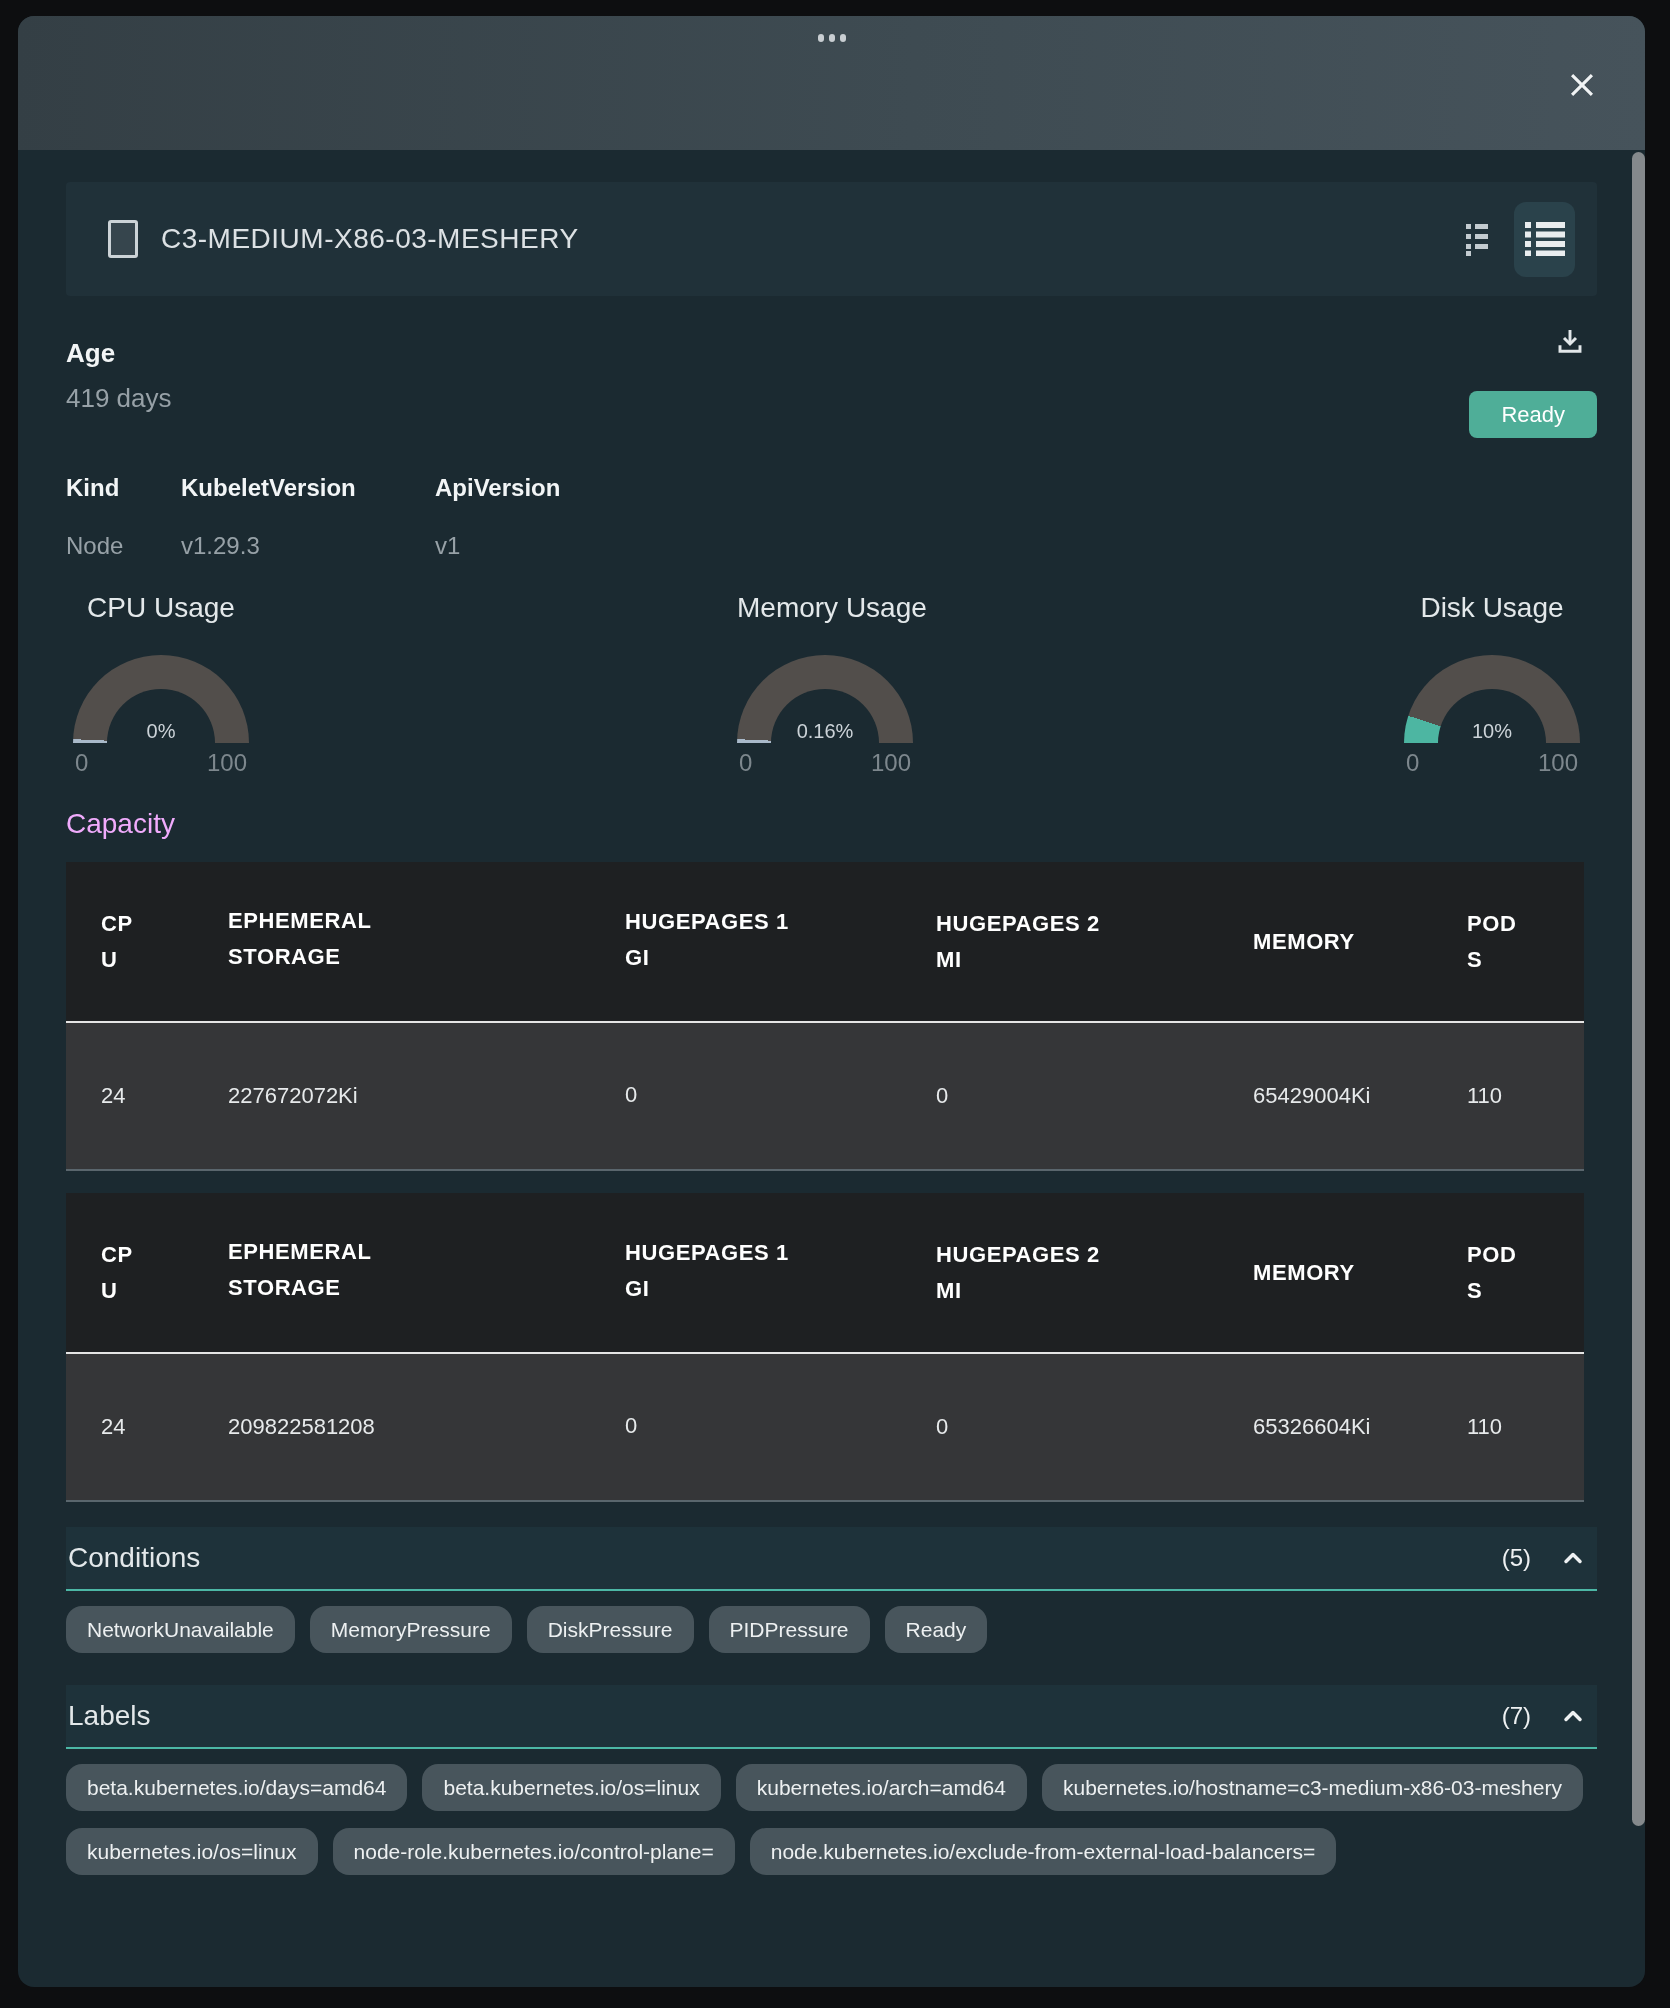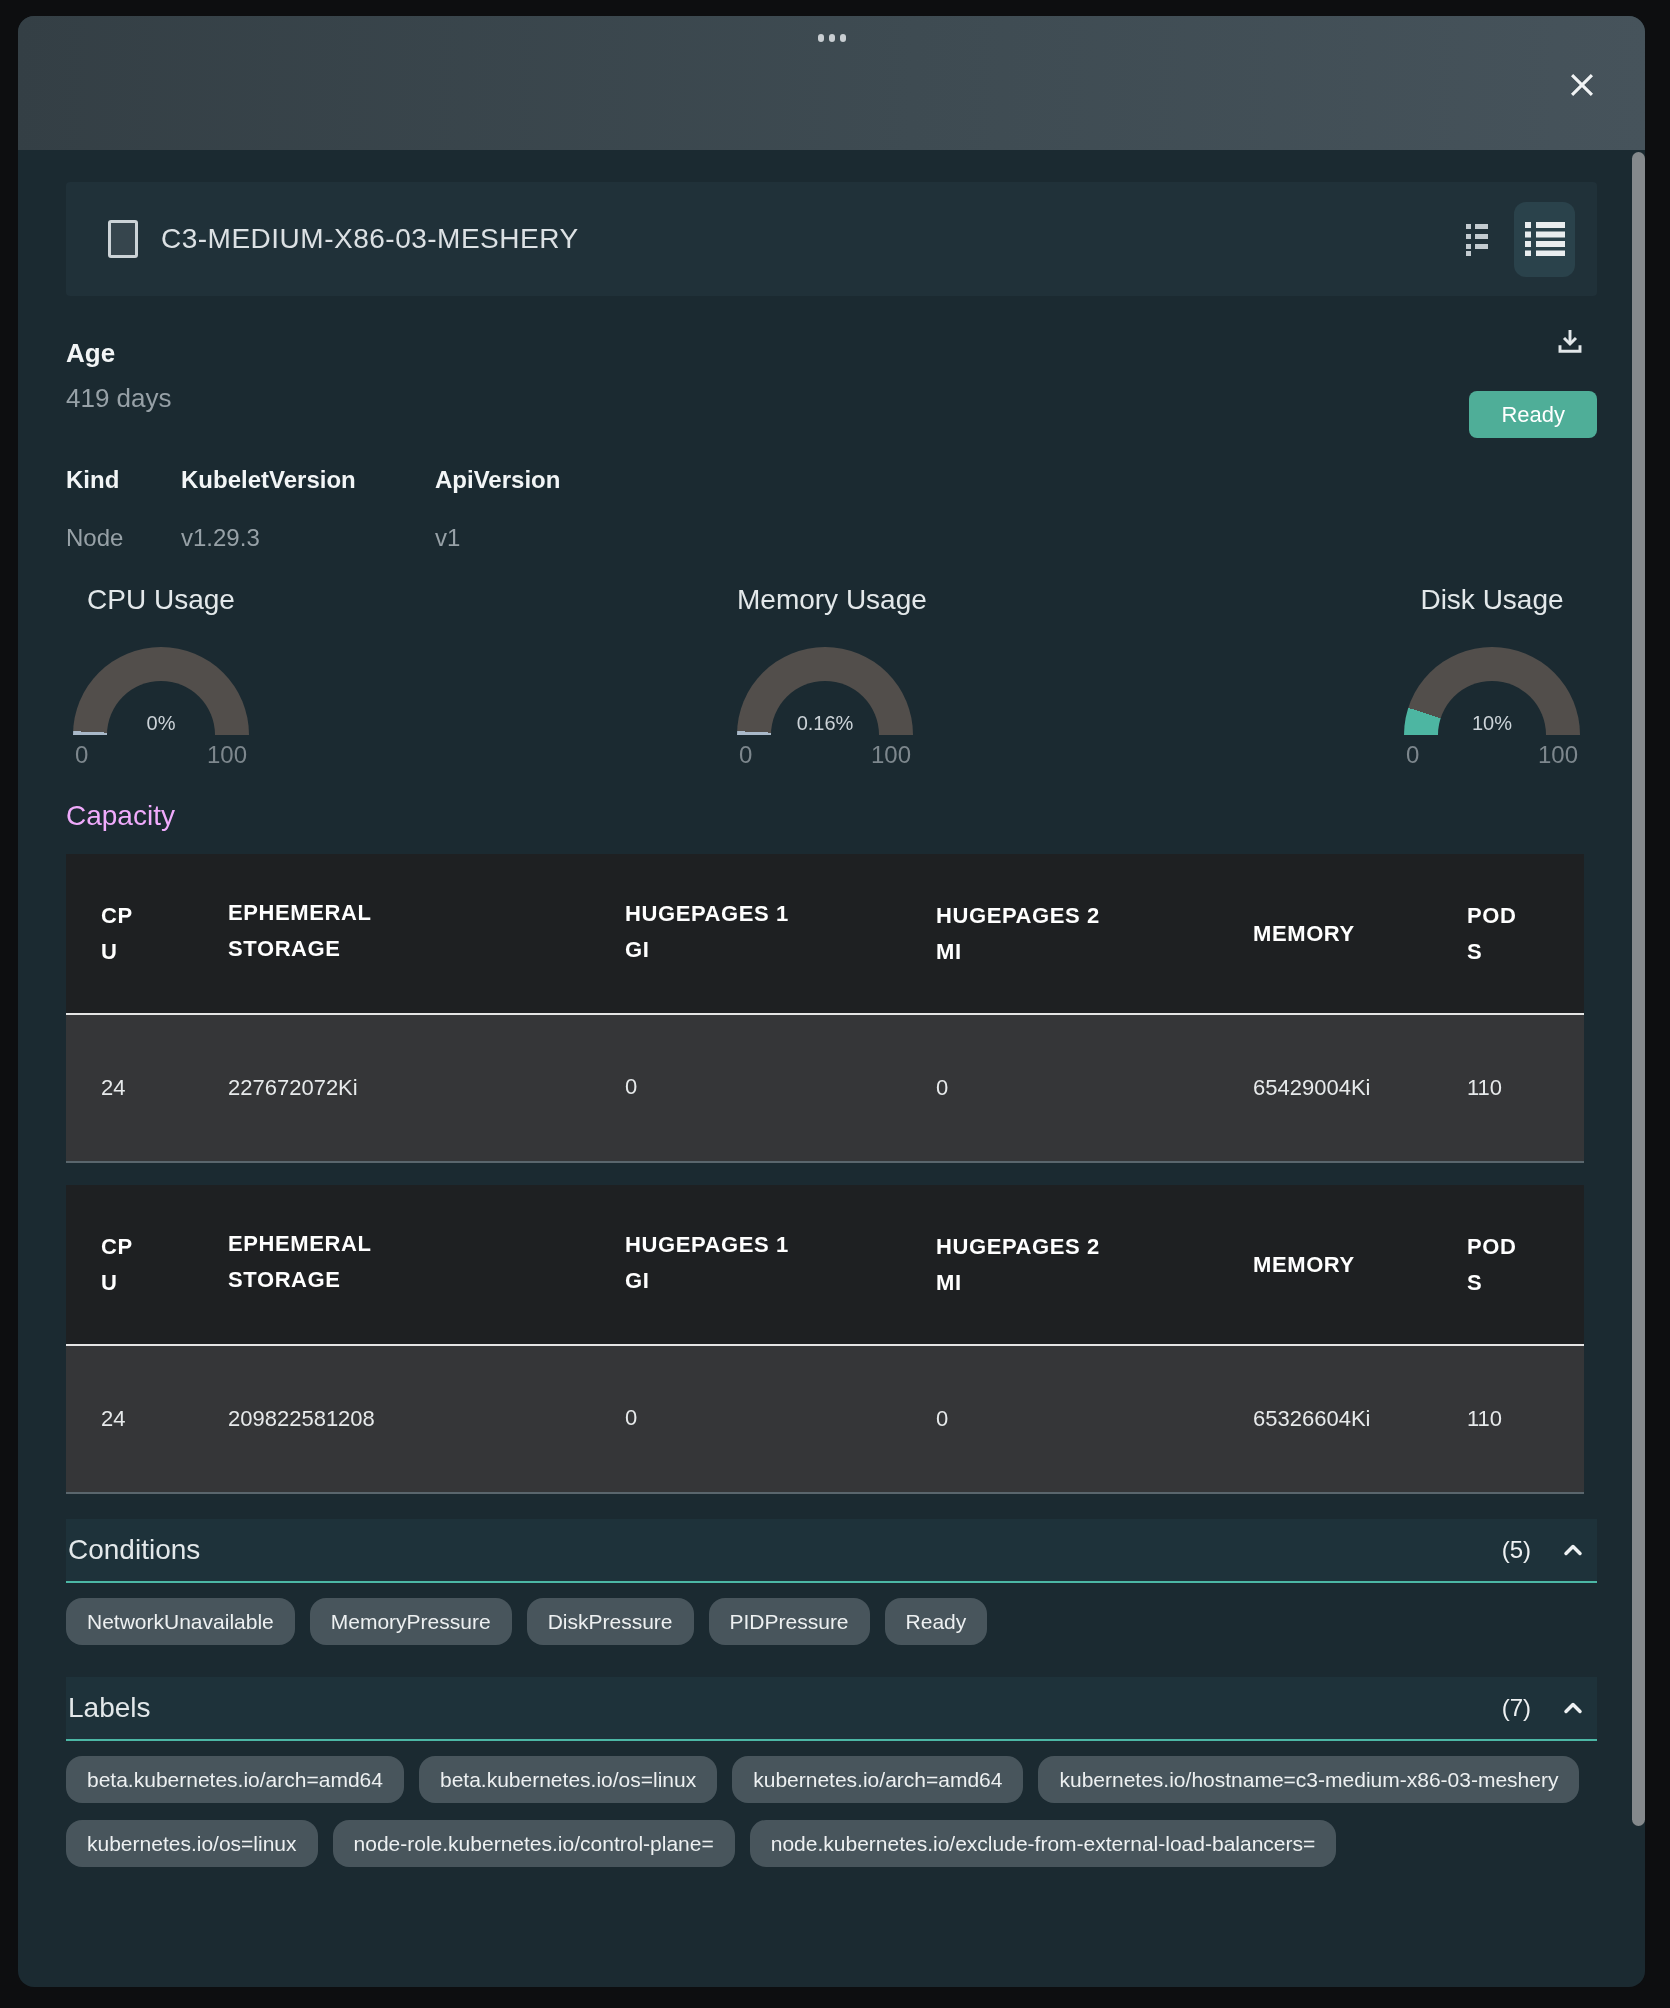--- a/index.html
+++ b/index.html
@@ -36,21 +36,21 @@
   .age-row { position:relative; margin-top:30px; height:112px; }
   .age-label { padding-top:12px; font-size:26px; font-weight:bold; color:#f2f5f6; }
   .age-value { margin-top:14px; font-size:26px; color:#97a1a7; }
   .dl-icon { position:absolute; top:0; right:11px; }
   .badge {
     position:absolute; top:65px; right:0; height:47px; line-height:47px;
     padding:0 32px; border-radius:8px; background:var(--status,#4fae98);
     color:#fff; font-size:22px;
   }
 
-  .kv-row { margin-top:28px; display:flex; }
+  .kv-row { margin-top:36px; display:flex; }
   .kv-row > div:nth-of-type(1) { width:115px; }
   .kv-row > div:nth-of-type(2) { width:254px; }
   .kv-label { font-size:24px; font-weight:bold; color:#f2f5f6; line-height:28px; }
   .kv-value { margin-top:30px; font-size:24px; color:#97a1a7; line-height:28px; }
 
   .gauges-row { position:relative; margin-top:33px; height:182px; }
   .gauges-row > div.gauge-block { position:absolute; top:0; width:176px; }
   .gauges-row > div.gauge-block:nth-of-type(1) { left:7px; }
   .gauges-row > div.gauge-block:nth-of-type(2) { left:671px; }
   .gauges-row > div.gauge-block:nth-of-type(3) { left:1338px; }
@@ -309,21 +309,21 @@
       <span class="name">Labels</span>
       <span class="count">(7)</span>
       <span class="chev">
         <svg width="28" height="28" viewBox="0 0 24 24" fill="none" stroke="#eef1f2" stroke-width="3" stroke-linecap="round" stroke-linejoin="round">
             <path d="M6 15 L12 9 L18 15"></path>
           </svg>
       </span>
     </div>
     <div class="chips">
 
-    <span class="chip">beta.kubernetes.io/arch=amd64</span>
+    <span class="chip">beta.kubernetes.io/days=amd64</span>
         <span class="chip">beta.kubernetes.io/os=linux</span>
         <span class="chip">kubernetes.io/arch=amd64</span>
         <span class="chip">kubernetes.io/hostname=c3-medium-x86-03-meshery</span>
         <span class="chip">kubernetes.io/os=linux</span>
         <span class="chip">node-role.kubernetes.io/control-plane=</span>
         <span class="chip">node.kubernetes.io/exclude-from-external-load-balancers=</span>
       </div>
 
   </div>
 

